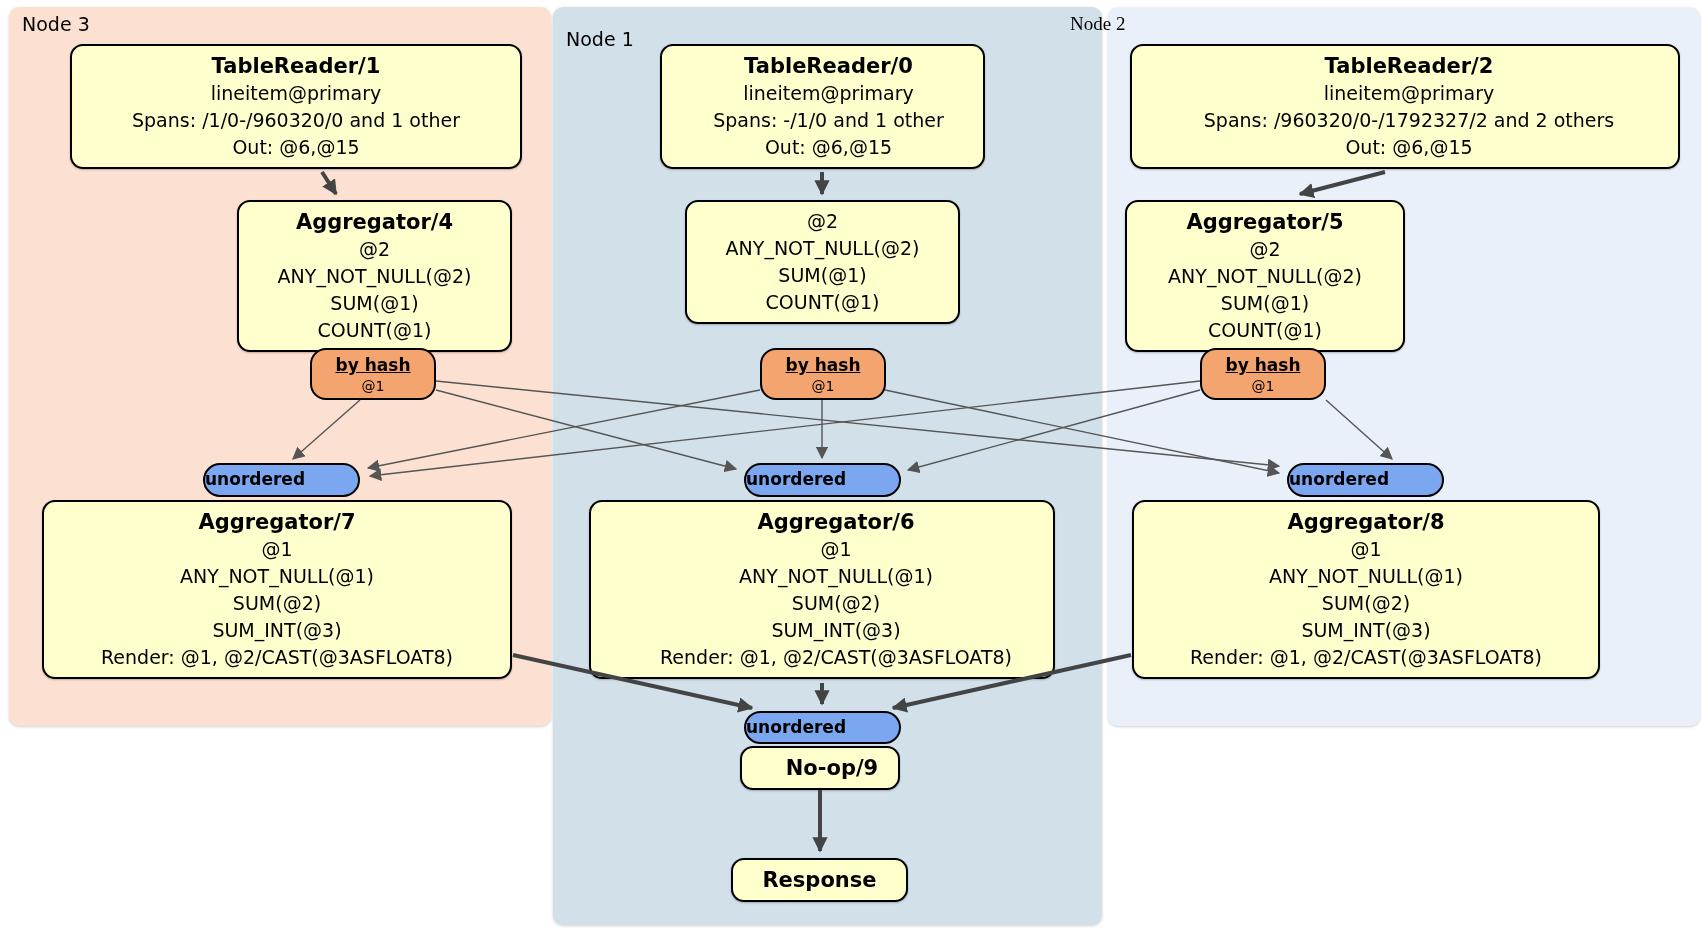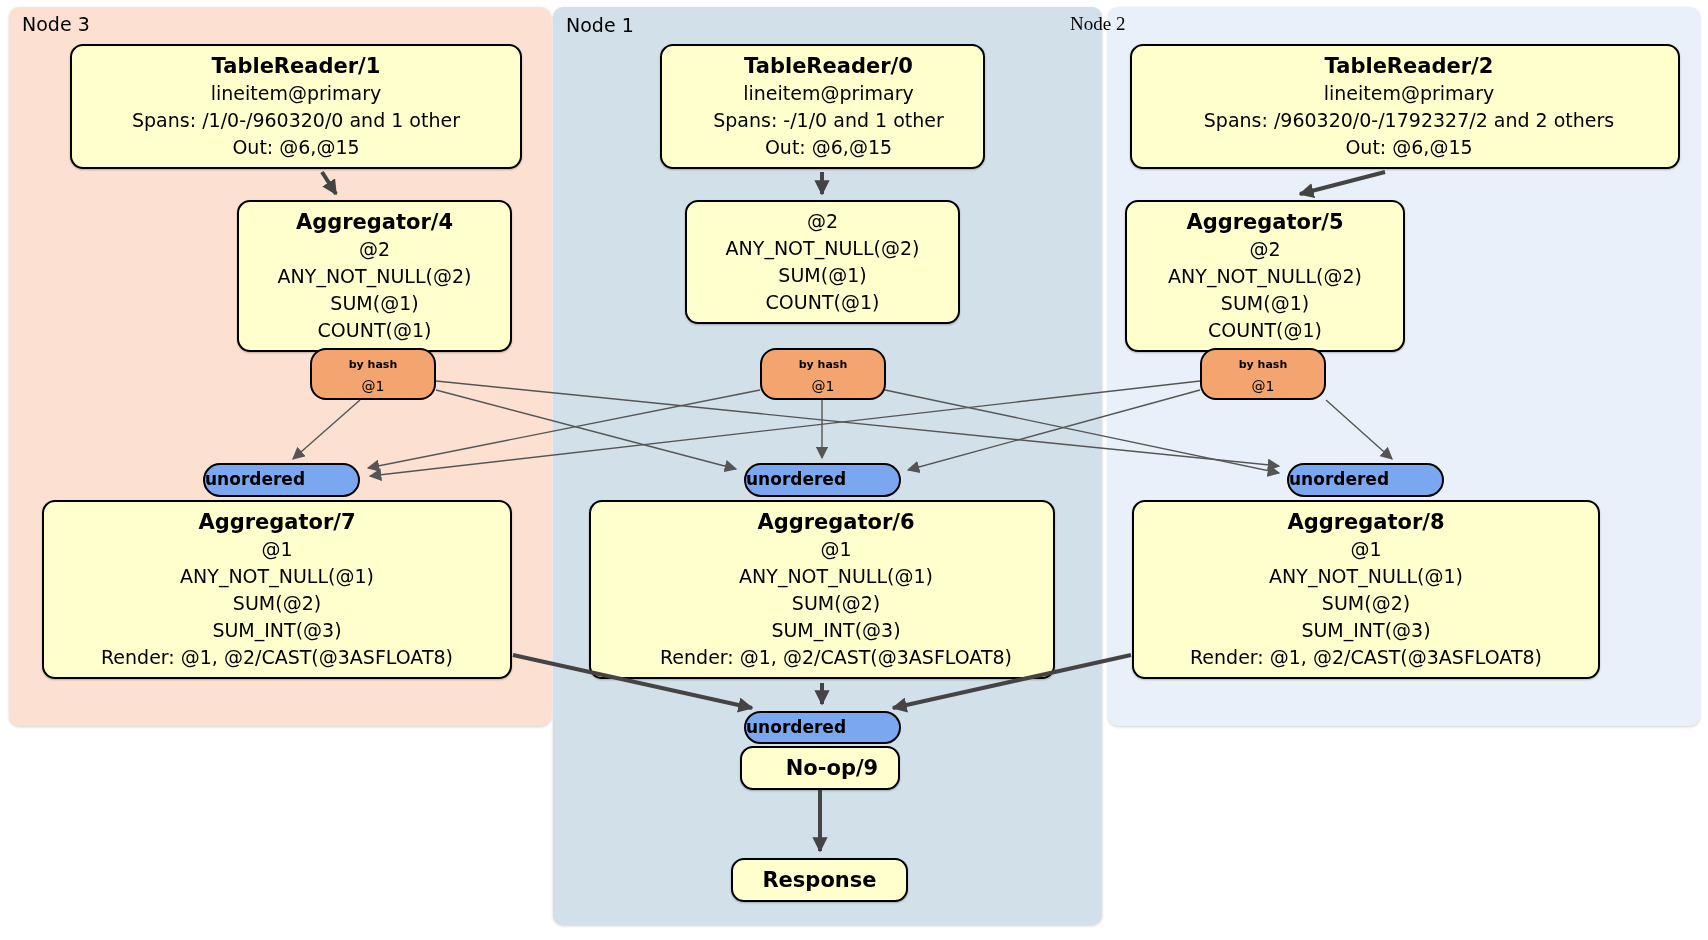--- a/index.html
+++ b/index.html
@@ -10,39 +10,39 @@
   .region { position:absolute; border-radius:10px; box-shadow:0 1px 3px rgba(0,0,0,0.18); }
   .region-label { position:absolute; font-size:19px; color:#000; z-index:4; white-space:nowrap; }
 
   .proc { position:absolute; background:#ffffce; border:2px solid #000; border-radius:13px;
           text-align:center; padding:6px 8px; z-index:2; box-shadow:0 1px 2px rgba(0,0,0,0.25); }
   .proc .title { font-weight:bold; font-size:21px; line-height:28px; white-space:nowrap; }
   .proc .line  { font-size:19px; line-height:27px; white-space:nowrap; }
 
   .router { position:absolute; background:#f4a46f; border:2.5px solid #000; border-radius:16px;
             text-align:center; padding-top:3px; z-index:3; }
-  .router .rlabel  { font-weight:bold; font-size:11px; line-height:24px; }
+  .router .rlabel  { font-weight:bold; font-size:17px; line-height:24px;text-decoration:underline; }
   .router .rdetail { font-size:14px; line-height:18px; }
 
   .sync { position:absolute; background:#7ba7f0; border:2.5px solid #000; border-radius:17px;
           font-weight:bold; font-size:17px; line-height:29px; z-index:3; }
 
   #edges { position:absolute; left:0; top:0; width:1708px; height:940px; z-index:5; pointer-events:none; }
 </style>
 </head>
 <body>
 
 <div id="canvas">
 
   <div class="region" style="left:9px; top:7px; width:542px; height:719px; background:#fce1d2;"></div>
   <div class="region" style="left:553px; top:7px; width:549px; height:918px; background:#d2e0ea;"></div>
   <div class="region" style="left:1108px; top:7px; width:592px; height:719px; background:#eaf0f9;"></div>
 
   <div class="region-label" style="left:22px; top:13px;">Node 3</div>
-  <div class="region-label" style="left:566px; top:14px;">Node 1</div>
+  <div class="region-label" style="left:566px; top:28px;">Node 1</div>
   <div class="region-label" style="left:1070px; top:13px;font-family:Liberation Serif, serif;">Node 2</div>
 
   <div class="proc" style="left:70px; top:44px; width:452px;">
     <div class="title">TableReader/1</div>
     <div class="line">lineitem@primary</div>
     <div class="line">Spans: /1/0-/960320/0 and 1 other</div>
     <div class="line">Out: @6,@15</div>
   </div>
   <div class="proc" style="left:660px; top:44px; width:325px;padding-left:20px;">
     <div class="title">TableReader/0</div>

